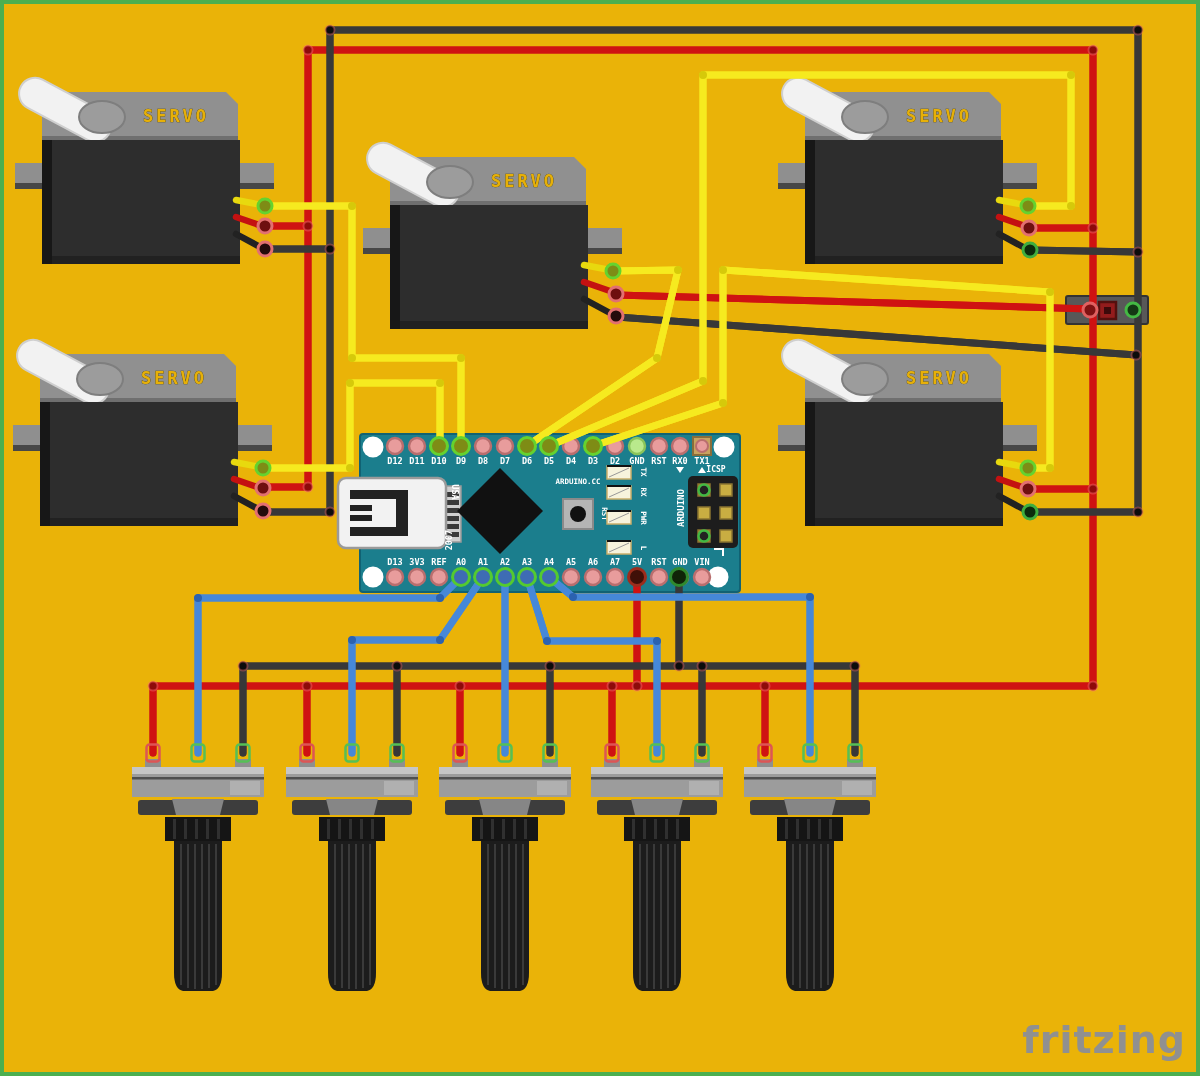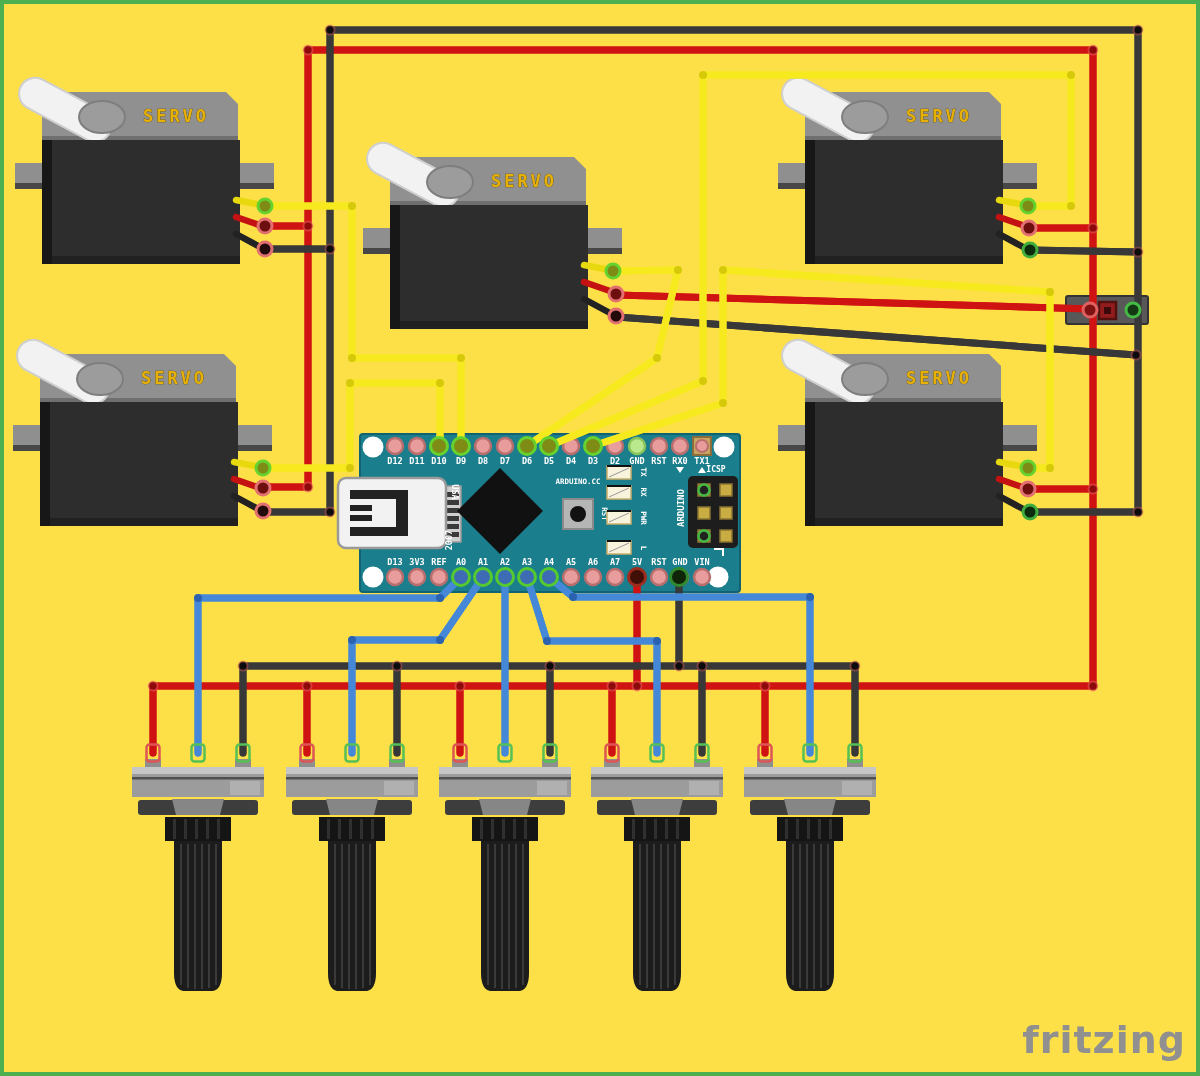--- a/index.html
+++ b/index.html
@@ -1,16 +1,16 @@
 <!DOCTYPE html>
 <html><head>
 <meta charset="utf-8">
 <style>
   html,body{margin:0;padding:0;background:#fff;}
-  .page{position:relative;width:1192px;height:1068px;border:4px solid #4caf50;background:#fde047;overflow:hidden;font-family:"DejaVu Sans",sans-serif;}
+  .page{position:relative;width:1192px;height:1068px;border:4px solid #4caf50;background:#eab308;overflow:hidden;font-family:"DejaVu Sans",sans-serif;}
   svg{position:absolute;left:-4px;top:-4px;}
   .wire{fill:none;stroke-linecap:round;stroke-linejoin:round;}
   .w-red-u{stroke:#7e0606;stroke-width:10;}
   .w-red-o{stroke:#cf1212;stroke-width:7;}
   .w-blk-u{stroke:#000000;stroke-width:10;}
   .w-blk-o{stroke:#383838;stroke-width:7;}
   .w-yel-u{stroke:#c9bd08;stroke-width:10;}
   .w-yel-o{stroke:#f6ea1f;stroke-width:7;}
   .w-blu-u{stroke:#2a5ea8;stroke-width:10;}
   .w-blu-o{stroke:#4688d8;stroke-width:7;}

